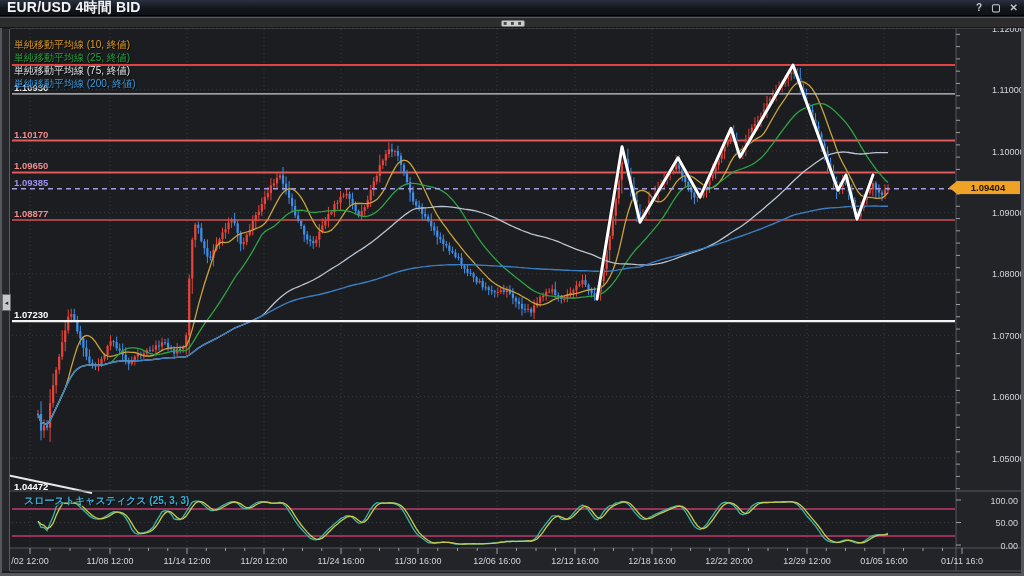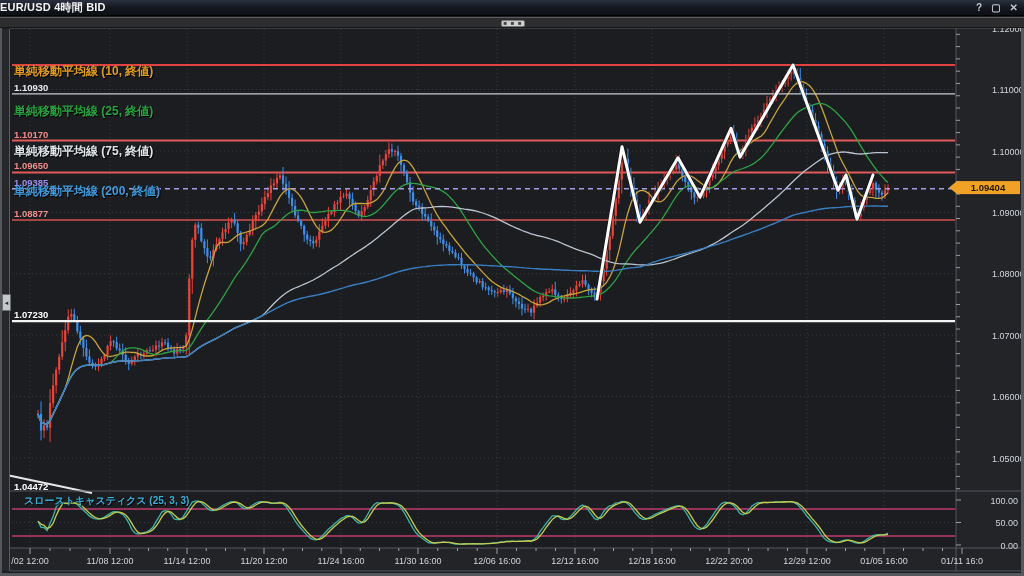--- a/index.html
+++ b/index.html
@@ -2,39 +2,39 @@
 <html><head>
 <meta charset="utf-8">
 <style>
   html,body{margin:0;padding:0;background:#000;}
   *{box-sizing:border-box;}
   .window{position:relative;width:1024px;height:576px;background:#1b1d20;overflow:hidden;
           font-family:"Liberation Sans",sans-serif;}
   .titlebar{position:absolute;left:0;top:0;width:1024px;height:16px;
             background:linear-gradient(#2a3040,#13161d 55%,#0d1015);
             border-bottom:1px solid #000;display:flex;align-items:center;z-index:30;}
-  .title-text{color:#f2f3f5;font-size:11px;font-weight:bold;letter-spacing:.2px;}
+  .title-text{color:#f2f3f5;font-size:14px;font-weight:bold;padding-left:7px;letter-spacing:.2px;}
   .win-controls{position:absolute;right:6px;top:0;height:16px;display:flex;gap:9px;align-items:center;}
   .win-btn{color:#c3c7cf;font-size:10px;font-weight:bold;line-height:16px;cursor:default;}
   .toolstrip{position:absolute;left:0;top:17px;width:1024px;height:11px;background:#2d2d2f;
              border-top:1px solid #595b5f;border-bottom:1px solid #161719;z-index:30;}
   .handle{position:absolute;left:501px;top:2px;width:24px;height:7px;background:#cfcfcf;
           border:1px solid #7a7a7a;border-radius:2px;color:#444;font-size:6px;line-height:4px;
           text-align:center;letter-spacing:1px;overflow:hidden;}
   .edge-l{position:absolute;left:0;top:17px;bottom:0;width:2px;background:#54575c;z-index:25;}
   .edge-r{position:absolute;right:0;top:17px;bottom:0;width:3px;background:#54575c;z-index:25;}
   .edge-b{position:absolute;left:0;bottom:0;width:1024px;height:3px;background:#54575c;z-index:25;}
   .rail{position:absolute;left:2px;top:29px;width:8px;height:542px;background:#26282b;
         border-right:1px solid #595b5f;z-index:20;}
   .rail-btn{position:absolute;left:2px;top:294px;width:9px;height:17px;background:#c6c9cc;
             border:1px solid #6a6d70;color:#2b2d30;font-size:7px;line-height:15px;text-align:center;z-index:21;}
   svg#plot{position:absolute;left:0;top:0;z-index:5;}
   .legend{position:absolute;left:14px;top:38px;z-index:10;}
-  .lgrow{font-size:12px;font-weight:bold;line-height:13px;white-space:nowrap;
-         text-shadow:1px 1px 1px #000;margin-top:27px;}
+  .lgrow{font-size:10px;font-weight:normal;line-height:13px;white-space:nowrap;
+         text-shadow:1px 1px 1px #000;}
   .stoch-label{position:absolute;left:24px;top:494px;z-index:10;font-size:10px;font-weight:bold;
                text-shadow:1px 1px 1px #000;white-space:nowrap;}
 </style>
 </head>
 <body>
 
 <div class="window">
 
   <svg id="plot" width="1024" height="576">
       <rect x="10" y="28" width="1014" height="543" fill="#1b1d20"></rect>

